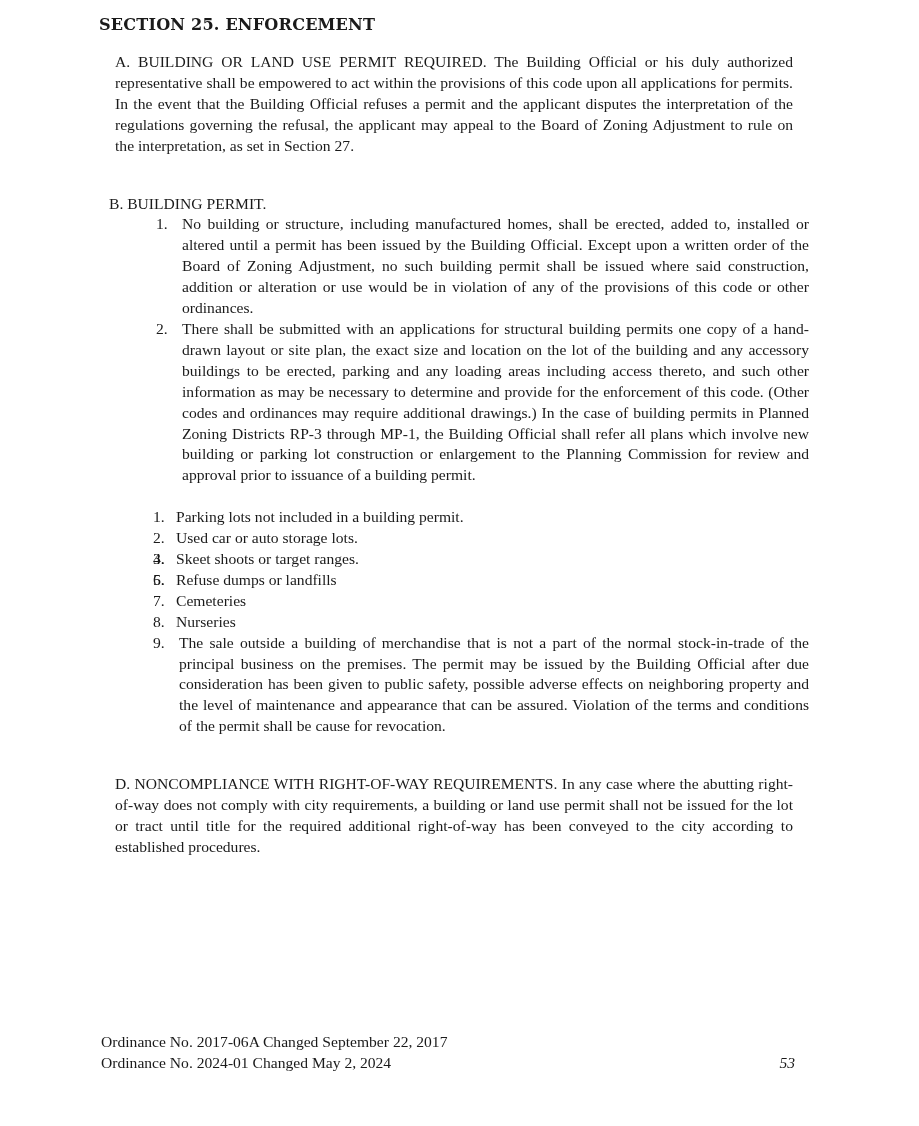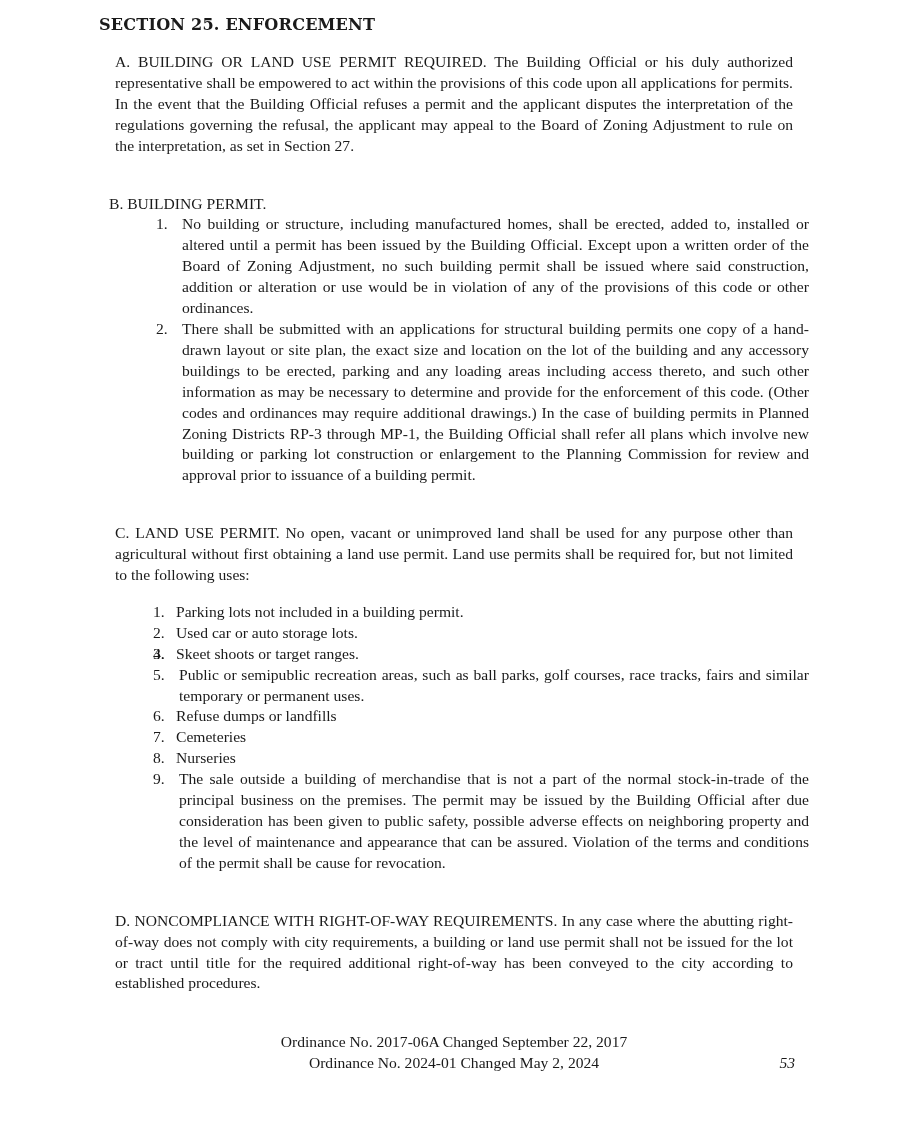--- a/index.html
+++ b/index.html
@@ -75,21 +75,20 @@
     ol.c-items li.wide {
       padding-left: 80px;
     }
     .footer {
       position: absolute;
       left: 101px;
       top: 1032px;
       width: 706px;
       font-size: 15.6px;
       line-height: 20.9px;
-      text-align: center;
     }
     .footer .line {
       white-space: nowrap;
     }
     .page-number {
       position: absolute;
       right: 12px;
       top: 20.9px;
       font-style: italic;
     }
@@ -111,40 +110,38 @@
       <span>No building or structure, including manufactured homes, shall be erected, added to, installed or altered until a permit has been issued by the Building Official.  Except upon a written order of the Board of Zoning Adjustment, no such building permit shall be issued where said construction, addition or alteration or use would be in violation of any of the provisions of this code or other ordinances.</span>
     </li>
     <li>
       <span class="num">2.</span>
       <span>There shall be submitted with an applications for structural building permits one copy of a hand-drawn layout or site plan, the exact size and location on the lot of the building and any accessory buildings to be erected, parking and any loading areas including access thereto, and such other information as may be necessary to determine and provide for the enforcement of this code.  (Other codes and ordinances may require additional drawings.)  In the case of building permits in Planned Zoning Districts RP-3 through MP-1, the Building Official shall refer all plans which involve new building or parking lot construction or enlargement to the Planning Commission for review and approval prior to issuance of a building permit.</span>
     </li>
   </ol>
 
   <div class="gap"></div>
 
-  <p class="para">C.  LAND USE PERMIT.  No open, vacant or unimproved land shall be used for any purpose other than agricultural without first obtaining a land use permit.  Land use permits shall be required for, but not limited to the following uses:</p>
   <ol class="items c-items">
     <li>
       <span class="num">1.</span>
       <span>Parking lots not included in a building permit.</span>
     </li>
     <li>
       <span class="num">2.</span>
       <span>Used car or auto storage lots.</span>
     </li>
     <li>
       <span class="num">3.</span>
     </li>
     <li>
       <span class="num">4.</span>
       <span>Skeet shoots or target ranges.</span>
     </li>
     <li class="wide">
       <span class="num">5.</span>
-      <span>Public or semipublic recreation areas, such as ball parks, golf courses, race tracks, fairs and similar temporary or permanent uses.</span>
     </li>
     <li>
       <span class="num">6.</span>
       <span>Refuse dumps or landfills</span>
     </li>
     <li>
       <span class="num">7.</span>
       <span>Cemeteries</span>
     </li>
     <li>

